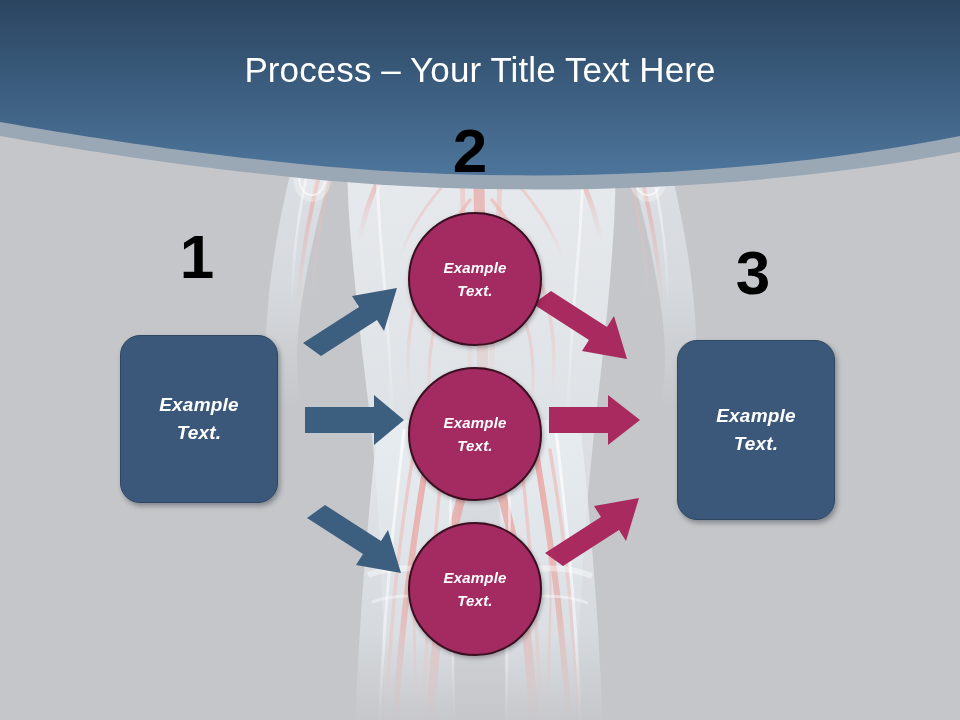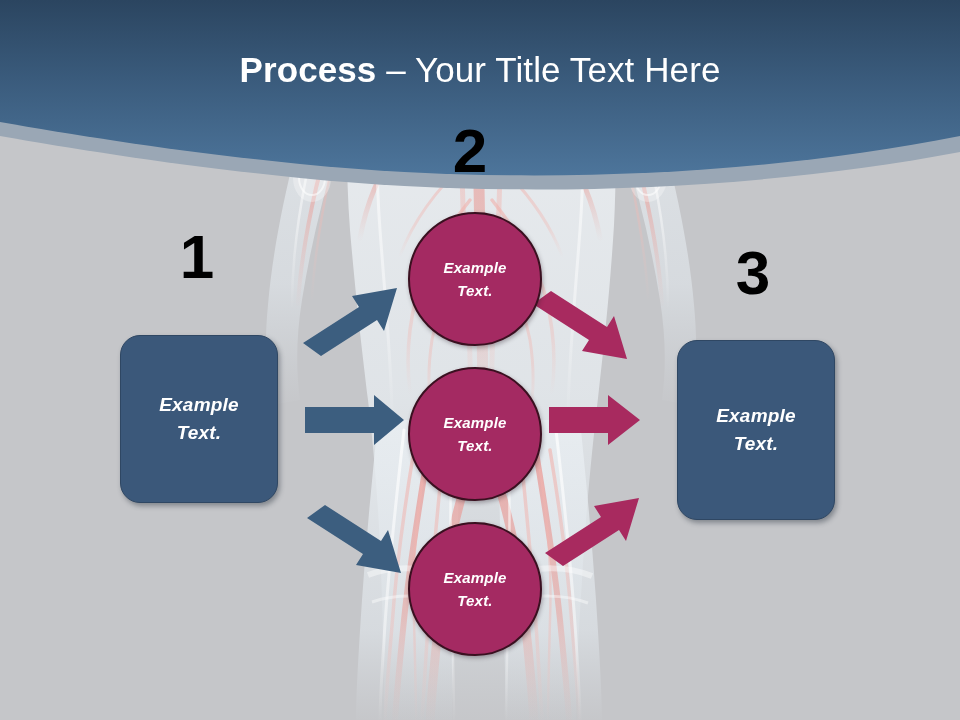--- a/index.html
+++ b/index.html
@@ -36,21 +36,21 @@
     position: absolute;
     left: 0; top: 50px;
     width: 960px;
     text-align: center;
     font-size: 35px;
     color: #ffffff;
     letter-spacing: .1px;
     white-space: nowrap;
     z-index: 6;
   }
-  #slide-title .t-strong { font-weight: bold; margin-top: 45px; }
+  #slide-title .t-strong { font-weight: normal; margin-top: 45px; }
   #slide-title .t-light  { font-weight: normal; }
 
   
   .step-num {
     position: absolute;
     font-size: 62px;
     font-weight: bold;
     color: #000000;
     line-height: 1;
     text-align: center;

